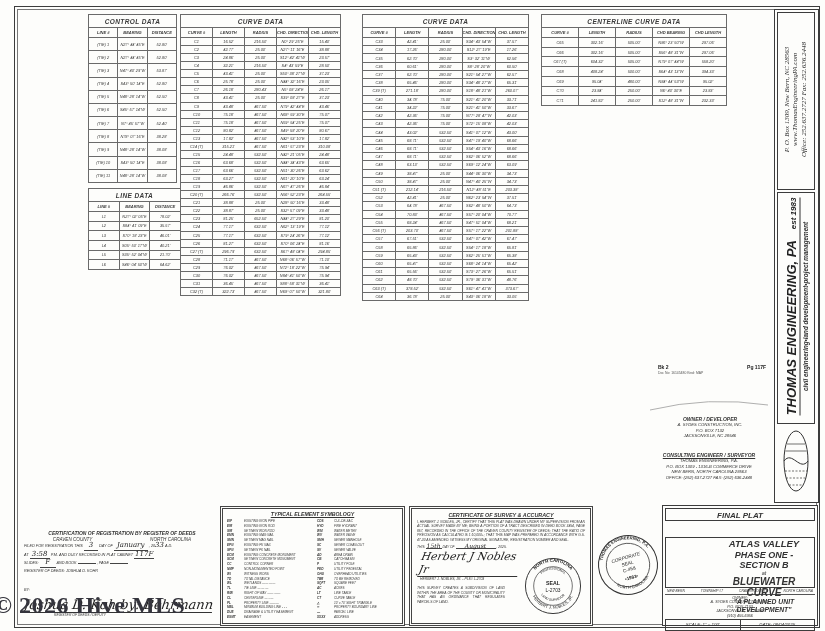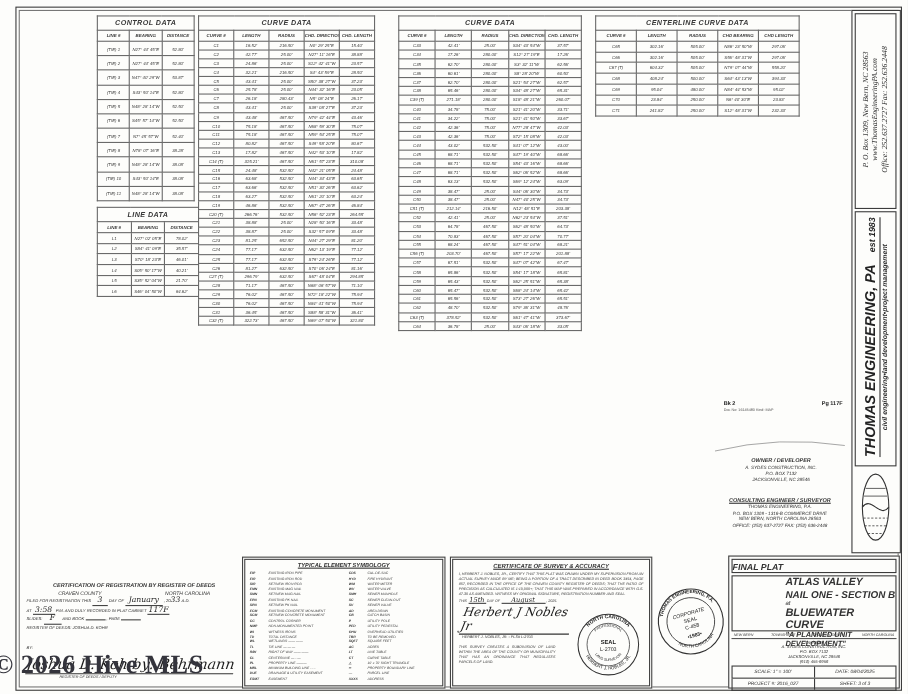--- a/index.html
+++ b/index.html
@@ -42,21 +42,21 @@
   .leg-row{display:contents;}
   .leg-abbr{font-size:3.1px;line-height:4.8px;font-style:italic;font-weight:bold;}
   .leg-desc{font-size:3.1px;line-height:4.8px;font-style:italic;color:#3a3a3a;}
   .cert-title{font-size:5.4px;font-weight:bold;text-decoration:underline;text-align:center;
       font-style:italic;margin:3px 0 2px;}
   .cert-body{font-size:3.35px;line-height:4.4px;text-align:justify;font-style:italic;
       color:#3a3a3a;padding:0 5px;}
   .script{font-family:"DejaVu Serif",serif;font-style:italic;color:#1d1d1d;}
   .blank{display:inline-block;border-bottom:.7px solid #444;text-align:center;}
   .reg-line{font-size:3.8px;font-style:italic;line-height:7.5px;color:#333;}
-  .fp-row{box-sizing:border-box;border:1px solid #3c3c3c;font-style:italic;}
+  .fp-row{box-sizing:border-box;border:1px solid #3c3c3c;text-align:center;font-style:italic;}
   .fp-cellrow{display:flex;}
   .fp-cell{flex:1;border-right:1px solid #3c3c3c;font-size:4.4px;font-style:italic;
       line-height:10px;text-align:center;}
   .fp-cell:last-child{border-right:none;}
   .watermark{position:absolute;left:-6px;top:592px;font-family:"Liberation Serif",serif;
       font-size:24px;font-weight:600;color:#34343c;letter-spacing:.5px;z-index:30;}
   svg text{font-family:"Liberation Sans",sans-serif;}
 </style>
 </head>
 <body>
@@ -885,23 +885,23 @@
     <text font-size="4" fill="#222" font-weight="bold"><textPath href="#cs-top" startOffset="50%" text-anchor="middle">THOMAS ENGINEERING, P.A.</textPath></text>
     <text font-size="4" fill="#222"><textPath href="#cs-bot" startOffset="50%" text-anchor="middle">NORTH CAROLINA</textPath></text>
     <text x="30" y="24" font-size="4.6" text-anchor="middle" fill="#222" font-style="italic">CORPORATE</text>
     <text x="30" y="30" font-size="4.6" text-anchor="middle" fill="#222">SEAL</text>
     <text x="30" y="36" font-size="4.6" text-anchor="middle" fill="#222">C-458</text>
     <text x="30" y="44" font-size="4.4" text-anchor="middle" fill="#222" font-weight="bold">•1983•</text>
   </svg>
 
   <div class="abs" style="left:662px;top:505px;width:156px;height:121px;border:1px solid #3c3c3c;background:#fdfdfb;box-sizing:border-box;padding:2px;">
     <div class="fp-row" style="height:13px;font-size:8px;font-weight:bold;line-height:13px;">FINAL PLAT</div>
-    <div class="fp-row" style="margin-top:2px;height:51px;padding-top:1px;padding-left:48px;">
+    <div class="fp-row" style="margin-top:16px;height:51px;padding-top:1px;padding-left:48px;">
       <div style="font-size:9.5px;font-weight:bold;line-height:10.5px;">ATLAS VALLEY</div>
-      <div style="font-size:9px;font-weight:bold;line-height:10px;">NAIL ONE - SECTION B</div>
+      <div style="font-size:9px;font-weight:bold;line-height:10px;">PHASE ONE - SECTION B</div>
       <div style="font-size:5.5px;line-height:6px;">at</div>
       <div style="font-size:10px;font-weight:bold;line-height:11px;">BLUEWATER CURVE</div>
       <div style="font-size:6.8px;font-weight:bold;line-height:8px;">"A PLANNED UNIT DEVELOPMENT"</div>
     </div>
     <div style="display:flex;justify-content:space-between;font-size:3.3px;font-style:italic;padding:1px 2px;border-bottom:0.7px solid #555;">
       <span>NEW BERN</span>
       <span>TOWNSHIP #7</span>
       <span>CRAVEN COUNTY</span>
       <span>NORTH CAROLINA</span>
     </div>

